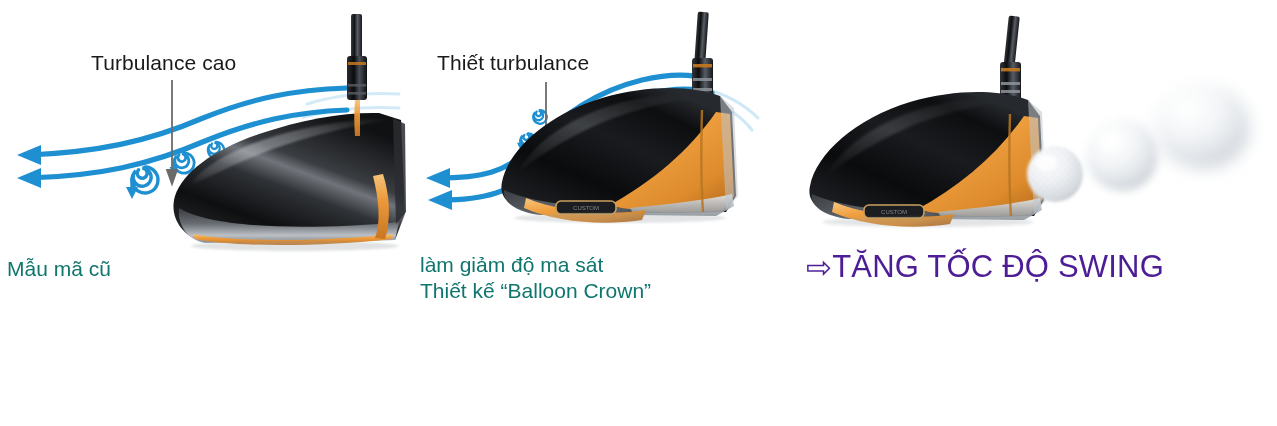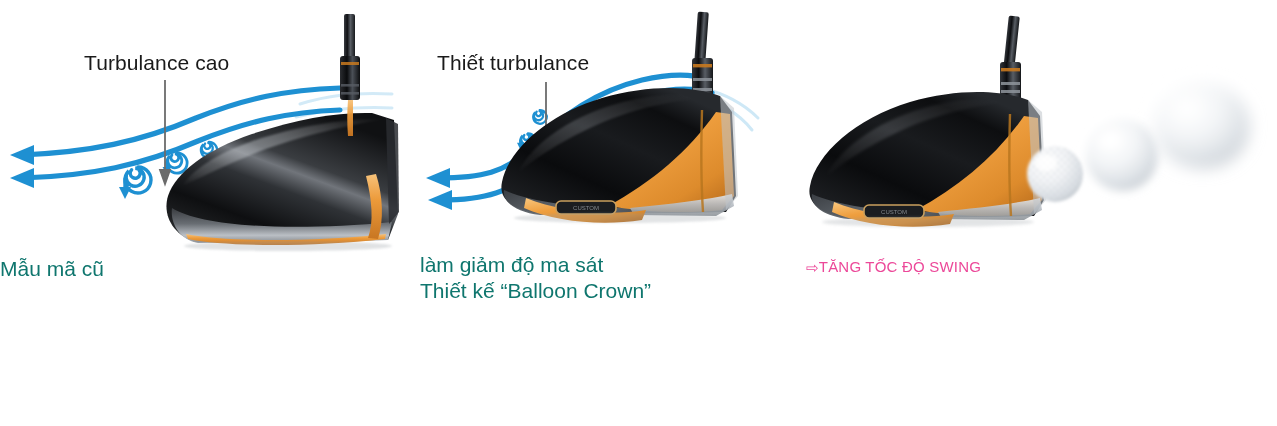--- a/index.html
+++ b/index.html
@@ -17,21 +17,21 @@
     width: 1277px;
     height: 426px;
     background: #ffffff;
     overflow: hidden;
   }
   .panel {
     position: absolute;
     top: 0;
     height: 426px;
   }
-  #panel-old      { left: 0px;   width: 430px; padding-left: 20px; }
+  #panel-old      { left: 7px;   width: 430px; padding-left: 20px; }
   #panel-balloon  { left: 420px; width: 400px; }
   #panel-speed    { left: 790px; width: 487px; }
 
   .callout-label {
     position: absolute;
     font-size: 21px;
     line-height: 25px;
     color: #1a1a1a;
     white-space: nowrap;
     letter-spacing: .1px;
@@ -41,23 +41,23 @@
     font-size: 21px;
     line-height: 25px;
     color: #0f766e;
     text-align: left;
     white-space: nowrap;
   }
   .caption.two-line { line-height: 26px; }
 
   .result-text {
     position: absolute;
-    font-size: 15px;
+    font-size: 31px;
     line-height: 26px;
-    color: #ec4899;
+    color: #4c1d95;
     white-space: nowrap;
     letter-spacing: .2px;
   }
   .result-arrow {
     display: inline-block;
     transform: translateY(1px);
   }
 
   svg.art {
     position: absolute;

